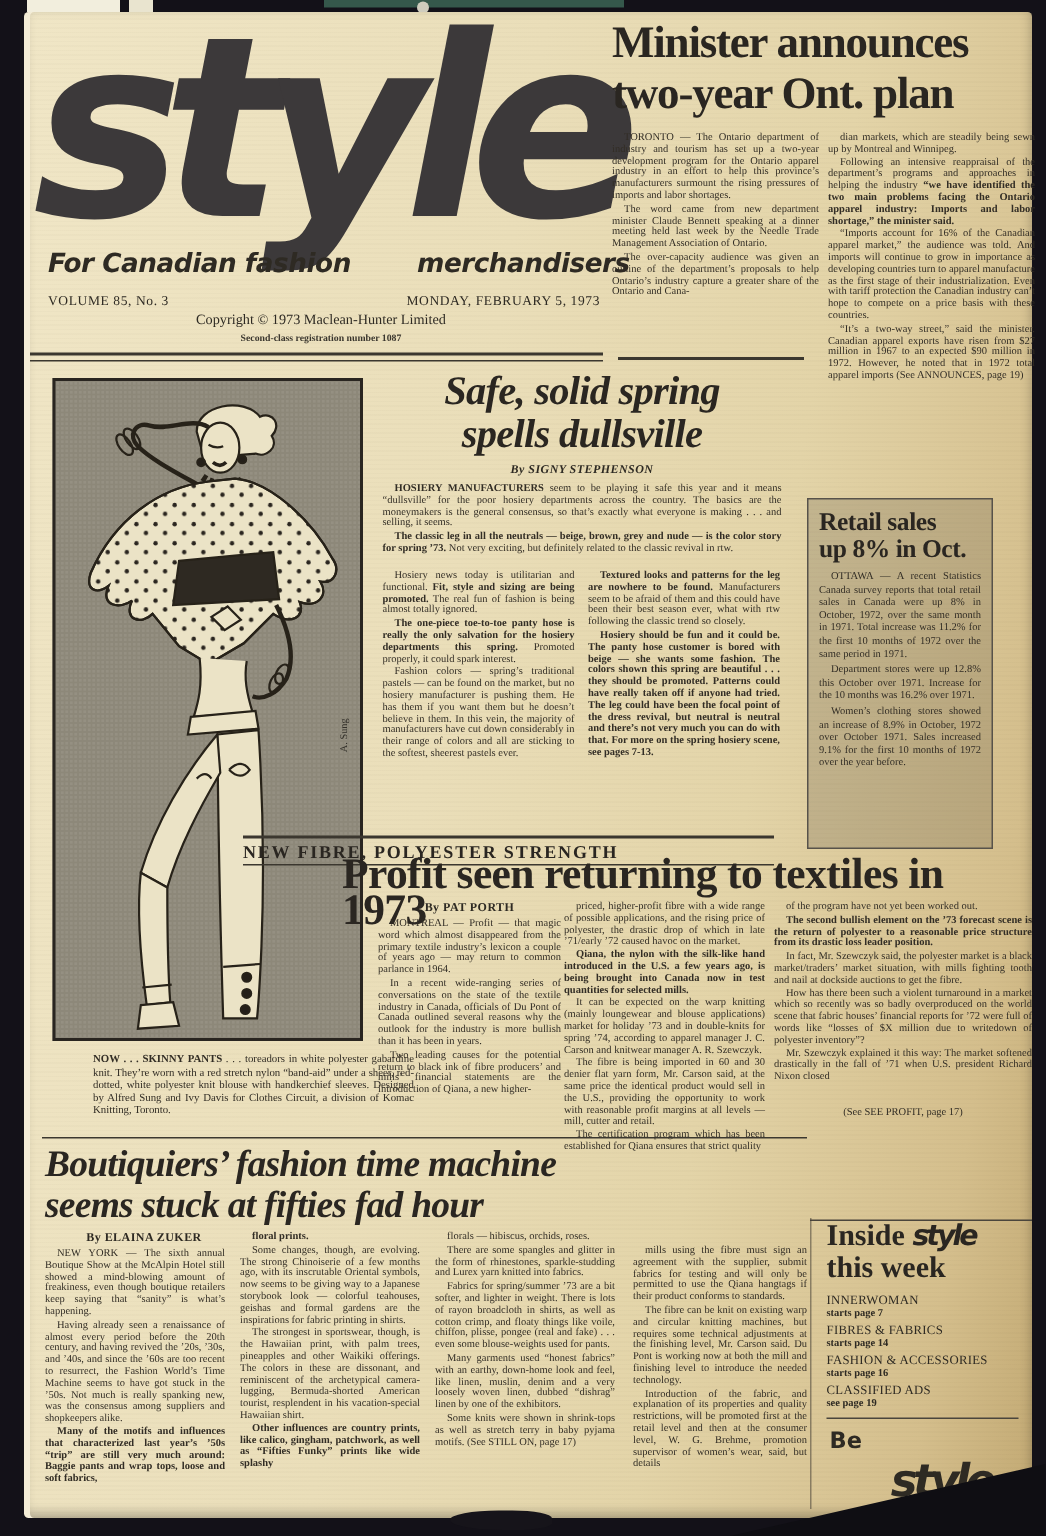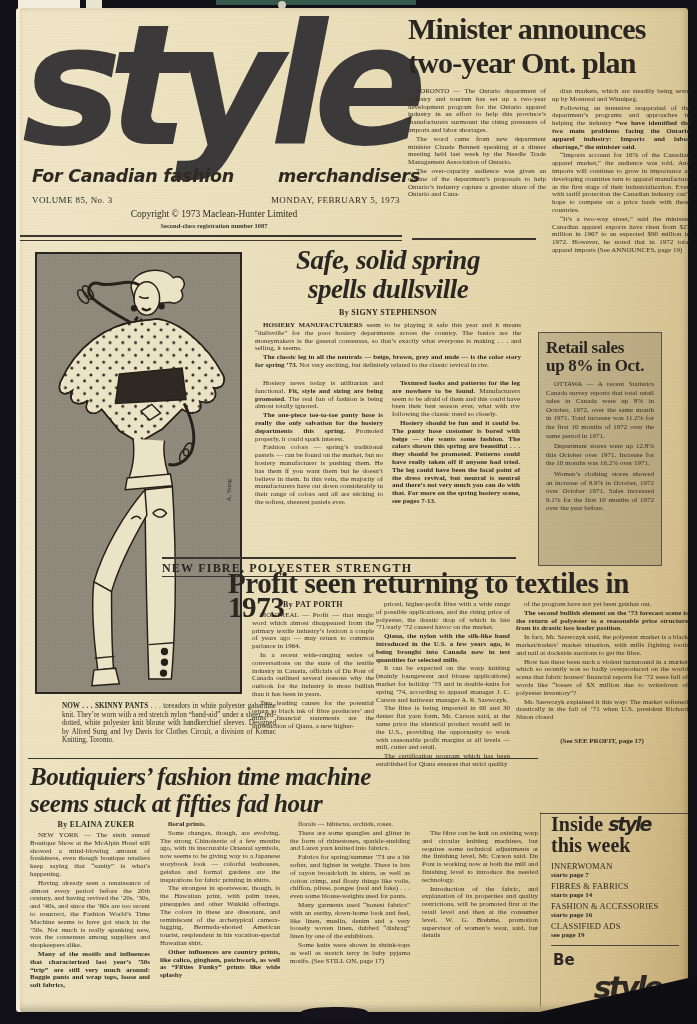--- a/index.html
+++ b/index.html
@@ -48,41 +48,41 @@
   .rule { position:absolute; border-top:1.5px solid #3b372f; }
 
   
   .min-h   { left:392px; top:4px;  width:282px; font-size:30px; line-height:34px; letter-spacing:-.8px; }
   .min-col1 { left:392px; top:80px;  width:138px; }
   .min-col2 { left:536px; top:80px;  width:138px; }
   .min-rule { left:396px; top:230px; width:124px; border-top:2px solid #3b372f; }
 
   
   .dull-h  { left:239px; top:238px; width:266px; font-style:italic; font-size:27px; line-height:29px; text-align:center; letter-spacing:-.5px; }
-  .dull-by { left:239px; top:301px; width:266px; }
+  .dull-by { left:239px; top:301px; width:266px;font-style:italic; }
   .dull-lead { left:239px; top:314px; width:266px; }
   .dull-colA { left:239px; top:372px; width:128px; }
   .dull-colB { left:376px; top:372px; width:128px; }
 
   
   .retail { position:absolute; left:522px; top:324px; width:124px; height:234px;
             background:rgba(80,74,60,.22); border:1px solid #57524a; padding:6px 7px 2px; }
   .retail-h { font:700 17px/18px "Liberation Serif",serif; letter-spacing:-.3px; color:#2a2621; margin-bottom:5px; white-space:pre-line; }
   .retail .bl p { font-size:7px; line-height:8.6px; text-align:justify; text-indent:8px; margin:0 0 2px; }
 
   
   .kicker-wrap { position:absolute; left:146px; top:538px; width:354px;
                  border-top:2px solid #3b372f; border-bottom:1.5px solid #3b372f; padding:3px 0 2px;margin-top:11px; }
   .kicker { font:700 12px/1 "Liberation Serif",serif; letter-spacing:1.2px; color:#2a2621; }
   .tex-h  { left:212px; top:563px; width:462px; font-size:29px; line-height:24px; letter-spacing:-.4px; }
   .tex-by { left:236px; top:593px; width:122px; }
   .tex-col1 { left:236px; top:604px; width:122px; }
   .tex-col2 { left:360px; top:593px; width:134px; }
   .tex-col3 { left:500px; top:593px; width:172px; }
-  .tex-col3 p:last-child { text-align:center; text-indent:0; margin-top:16px;font-weight:bold; }
+  .tex-col3 p:last-child { text-align:center; text-indent:0; margin-top:16px; }
   .tex-rule-inside { left:524px; top:805px; width:148px; border-top:1px solid #4a453c; }
   .tex-cont { left:406px; top:822px; width:116px; height:180px; overflow:hidden; }
 
   
   .bout-rule { left:12px; top:750px; width:510px; }
   .bout-h  { left:14px; top:755px; width:474px; font-style:italic; font-size:25px; line-height:27px; letter-spacing:-.5px; }
   .bout-by { left:20px; top:813px; width:120px; }
   .bout-col1 { left:14px;  top:824px; width:120px; height:180px; overflow:hidden; }
   .bout-col2 { left:144px; top:813px; width:120px; height:191px; overflow:hidden; }
   .bout-col3 { left:274px; top:813px; width:120px; height:191px; overflow:hidden; }
@@ -242,29 +242,30 @@
       <p><span>Two leading causes for the potential return to black ink of fibre producers’ and mills’ financial statements are the introduction of Qiana, a new higher-</span></p>
     </div>
   <div class="bcol tex-col2">
       <p><span>priced, higher-profit fibre with a wide range of possible applications, and the rising price of polyester, the drastic drop of which in late ’71/early ’72 caused havoc on the market.</span></p>
       <p><b>Qiana, the nylon with the silk-like hand introduced in the U.S. a few years ago, is being brought into Canada now in test quantities for selected mills.</b></p>
       <p><span>It can be expected on the warp knitting (mainly loungewear and blouse applications) market for holiday ’73 and in double-knits for spring ’74, according to apparel manager J. C. Carson and knitwear manager A. R. Szewczyk.</span></p>
       <p><span>The fibre is being imported in 60 and 30 denier flat yarn form, Mr. Carson said, at the same price the identical product would sell in the U.S., providing the opportunity to work with reasonable profit margins at all levels — mill, cutter and retail.</span></p>
       <p><span>The certification program which has been established for Qiana ensures that strict quality</span></p>
     </div>
   <div class="bcol tex-col3">
-      <p><span>of the program have not yet been geishas out.</span></p>
+      <p><span>of the program have not yet been worked out.</span></p>
       <p><b>The second bullish element on the ’73 forecast scene is the return of polyester to a reasonable price structure from its drastic loss leader position.</b></p>
       <p><span>In fact, Mr. Szewczyk said, the polyester market is a black market/traders’ market situation, with mills fighting tooth and nail at dockside auctions to get the fibre.</span></p>
       <p><span>How has there been such a violent turnaround in a market which so recently was so badly overproduced on the world scene that fabric houses’ financial reports for ’72 were full of words like “losses of $X million due to writedown of polyester inventory”?</span></p>
       <p><span>Mr. Szewczyk explained it this way: The market softened drastically in the fall of ’71 when U.S. president Richard Nixon closed</span></p>
       <p><span>(See SEE PROFIT, page 17)</span></p>
     </div>
   <div class="rule tex-rule-inside"></div>
   <div class="bcol tex-cont">
+      <p><span>mills using the fibre must sign an agreement with the supplier, submit fabrics for testing and will only be permitted to use the Qiana hangtags if their product conforms to standards.</span></p>
       <p><span>The fibre can be knit on existing warp and circular knitting machines, but requires some technical adjustments at the finishing level, Mr. Carson said. Du Pont is working now at both the mill and finishing level to introduce the needed technology.</span></p>
       <p><span>Introduction of the fabric, and explanation of its properties and quality restrictions, will be promoted first at the retail level and then at the consumer level, W. G. Brehme, promotion supervisor of women’s wear, said, but details</span></p>
     </div>
 
   <div class="rule bout-rule"></div>
   <div class="hl bout-h">Boutiquiers’ fashion time machine
 seems stuck at fifties fad hour</div>
   <div class="by bout-by">By ELAINA ZUKER</div>
   <div class="bcol bout-col1">
       <p><span>NEW YORK — The sixth annual Boutique Show at the McAlpin Hotel still showed a mind-blowing amount of freakiness, even though boutique retailers keep saying that “sanity” is what’s happening.</span></p>

